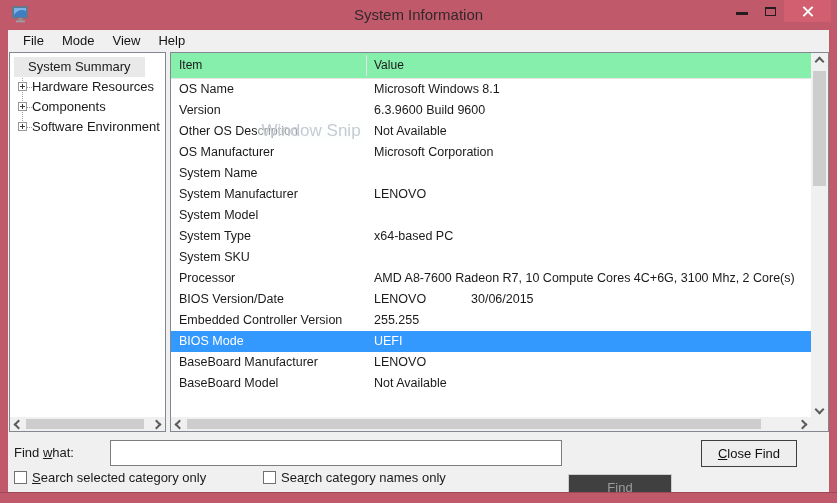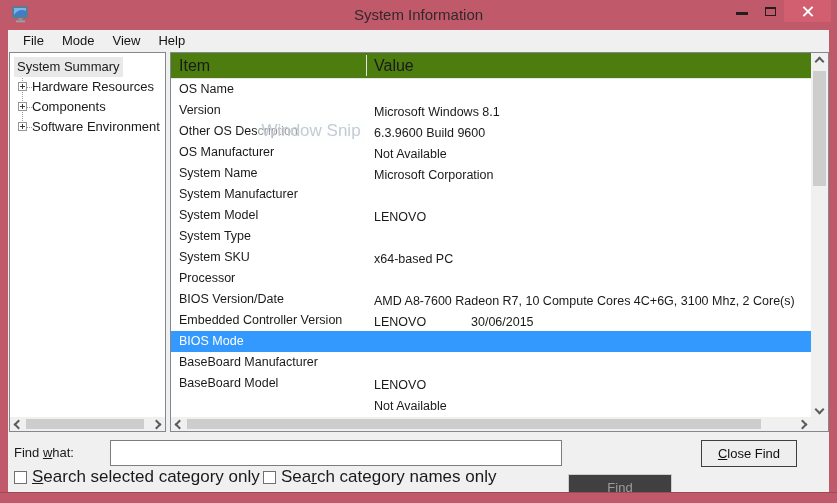--- a/index.html
+++ b/index.html
@@ -39,37 +39,37 @@
 
   
   .pane { position:absolute; top:22px; height:380px; background:#fff; border:1px solid #828790; }
   .tree-pane { left:1px; width:157px; }
   .list-pane { left:162px; width:659px; }
 
   
   .tree-items { position:absolute; left:0; top:0; right:0; bottom:14px; overflow:hidden; padding-top:4px; }
   .tree-row { position:relative; height:20px; line-height:20px; font-size:13px; white-space:nowrap; }
   .tree-row .lbl { position:absolute; left:22px; top:0; }
-  .tree-row.root .lbl { left:4px; padding:0 3px; }
+  .tree-row.root .lbl { left:4px; padding:0 14px; }
   .tree-row.root.sel .lbl { background:var(--treesel,#e9e9e9); }
   .tree-line { position:absolute; left:12px; top:22px; height:54px; border-left:1px dotted #9a9a9a; }
   .tree-row.child::before { content:""; position:absolute; left:17px; top:10px; width:5px; border-top:1px dotted #9a9a9a; }
   .expander { position:absolute; left:8px; top:5px; width:9px; height:9px; border:1px solid #969696; background:#fff; }
   .expander::before { content:""; position:absolute; left:1px; top:3px; width:5px; height:1px; background:#3c3c3c; }
   .expander::after  { content:""; position:absolute; left:3px; top:1px; width:1px; height:5px; background:#3c3c3c; }
 
   
-  .lv-header { position:absolute; left:0; top:0; width:640px; height:26px; background:#4d7c0f; border-bottom:1px solid #e6e6e6; font-size:16px; }
+  .lv-header { position:absolute; left:0; top:0; width:640px; height:26px; background:#86efac; border-bottom:1px solid #e6e6e6; font-size:12px; }
   .lv-header .h-item  { position:absolute; left:8px;   top:0; line-height:25px; }
   .lv-header .h-value { position:absolute; left:203px; top:0; line-height:25px; }
   .lv-header .h-sep { position:absolute; left:195px; top:2px; height:21px; border-left:1px solid #e3e3e3; }
   .lv-rows { position:absolute; left:0; top:26px; width:640px; height:336px; overflow:hidden; }
   .lv-row { position:relative; height:21px; line-height:21px; font-size:12.5px; white-space:nowrap; }
   .lv-row .c-item { position:absolute; left:8px; top:0; }
-  .lv-row .c-val  { position:absolute; left:203px; top:0; right:0; overflow:hidden;margin-top:23px; }
+  .lv-row .c-val  { position:absolute; left:203px; top:0; right:0; overflow:hidden; }
   .lv-row .v1 { display:inline-block; min-width:97px; }
   .lv-row.sel { background:var(--sel,#3399ff); color:#fff; }
 
   
   .sb-track { position:absolute; background:#f0f0f0; }
   .lv-vscroll { right:0; top:0; width:17px; height:365px; }
   .lv-hscroll { left:0; bottom:0; width:640px; height:14px; }
   .tree-hscroll { left:0; bottom:0; width:155px; height:14px; }
   .corner { position:absolute; right:0; bottom:0; width:17px; height:14px; background:#f0f0f0; }
   .sb-thumb { position:absolute; background:#cdcdcd; }
@@ -97,21 +97,21 @@
   .find-label { position:absolute; left:6px; top:415px; font-size:13px; }
   .find-input { position:absolute; left:102px; top:410px; width:452px; height:26px;
                 border:1px solid #7d7d7d; background:#fff; font-family:inherit; font-size:13px; padding:0 4px; }
   .btn { position:absolute; top:410px; height:27px; font-family:inherit; font-size:13px;
          display:flex; align-items:center; justify-content:center; }
   .btn-find { left:560px; width:104px; background:#404040; border:1px solid #cdcdcd; color:#9c9c9c;margin-top:34px; }
   .btn-closefind { left:693px; width:96px; background:#eeeeee; border:1px solid #3f3f3f; color:#111; }
   .cb-group { position:absolute; top:440px; height:14px; display:flex; align-items:center; }
   .cb-1 { left:6px; } .cb-2 { left:255px; }
   .cb-box { width:13px; height:13px; border:1px solid #707070; background:#fff; margin-right:5px; flex:0 0 auto; }
-  .cb-label { font-size:17px; white-space:nowrap; }
+  .cb-label { font-size:13px; white-space:nowrap; }
   u { text-decoration:underline; }
 </style>
 </head>
 <body>
 
 <div class="win">
 
   <div class="titlebar">
     <svg class="app-icon" viewBox="0 0 18 17">
       <rect x="0.5" y="0.5" width="15" height="11.5" fill="#5f6warning670" stroke="#6e747c"></rect>

